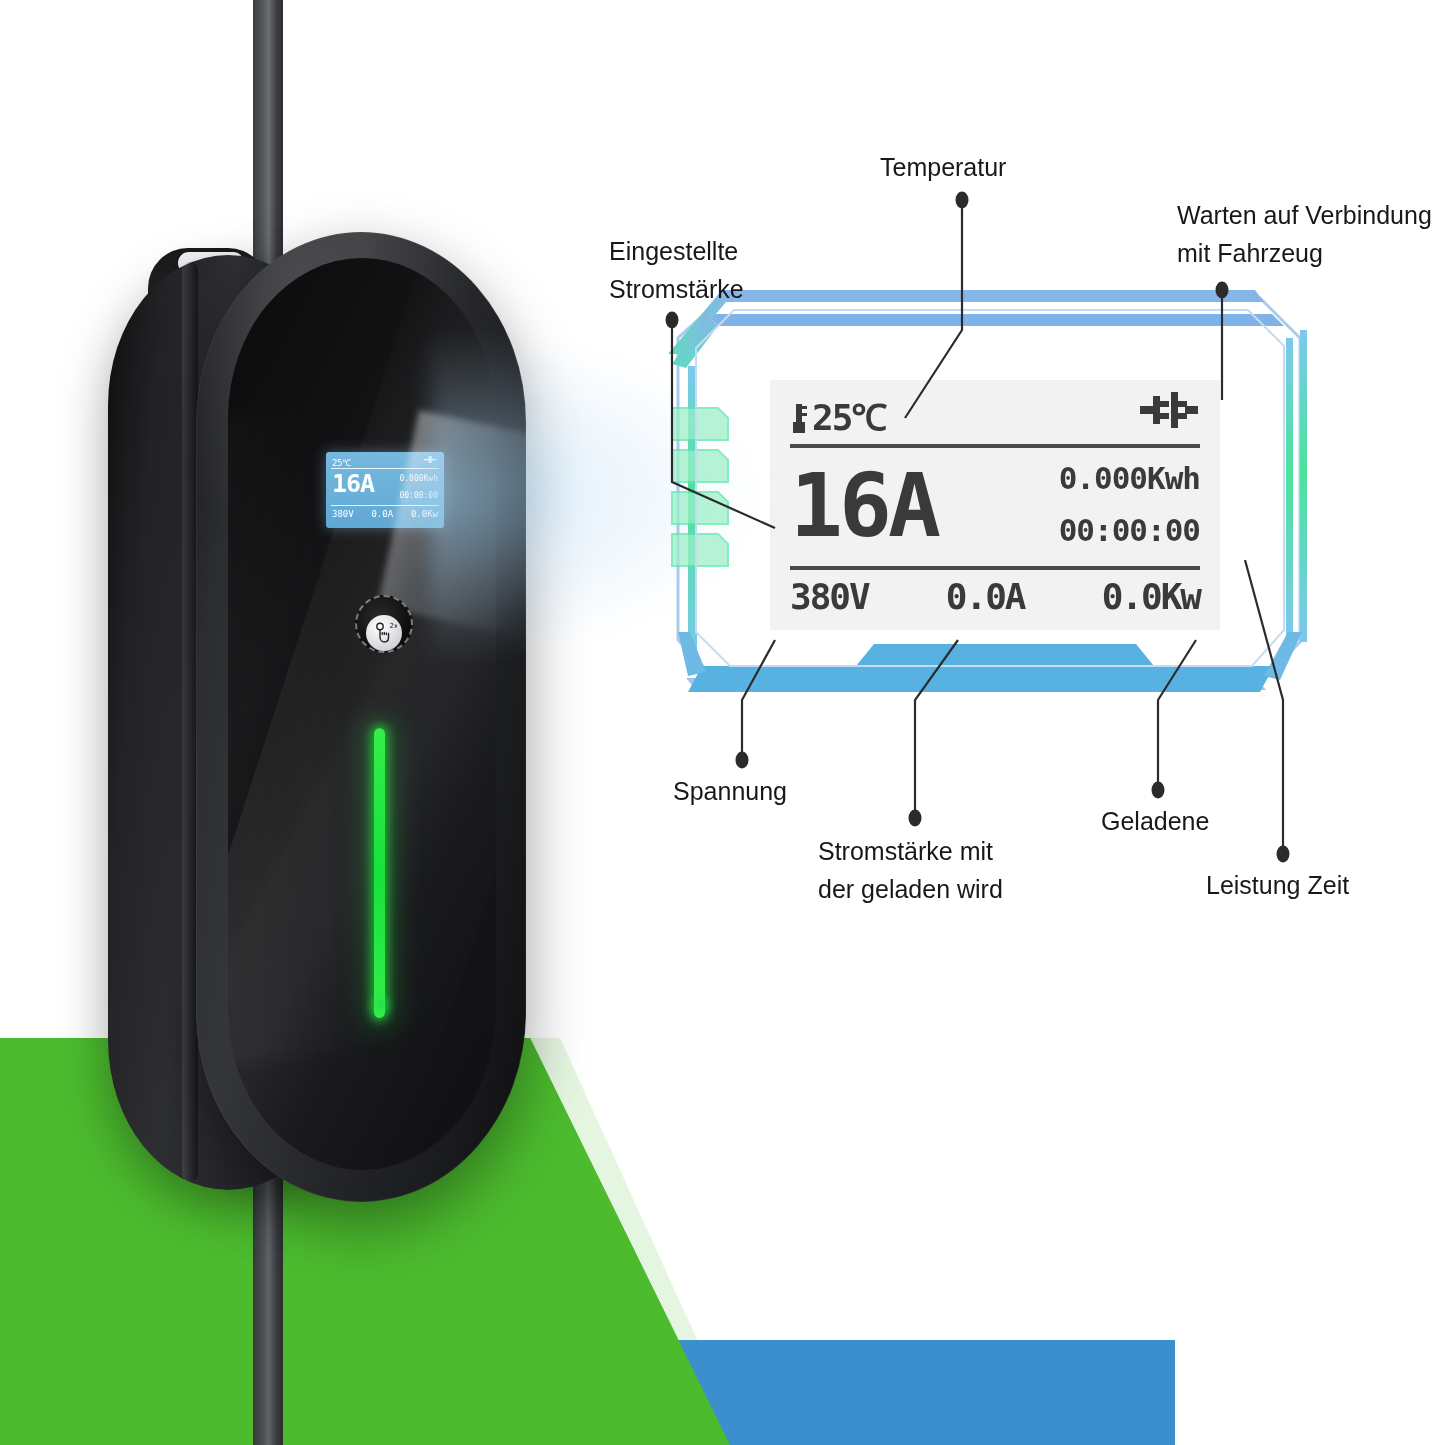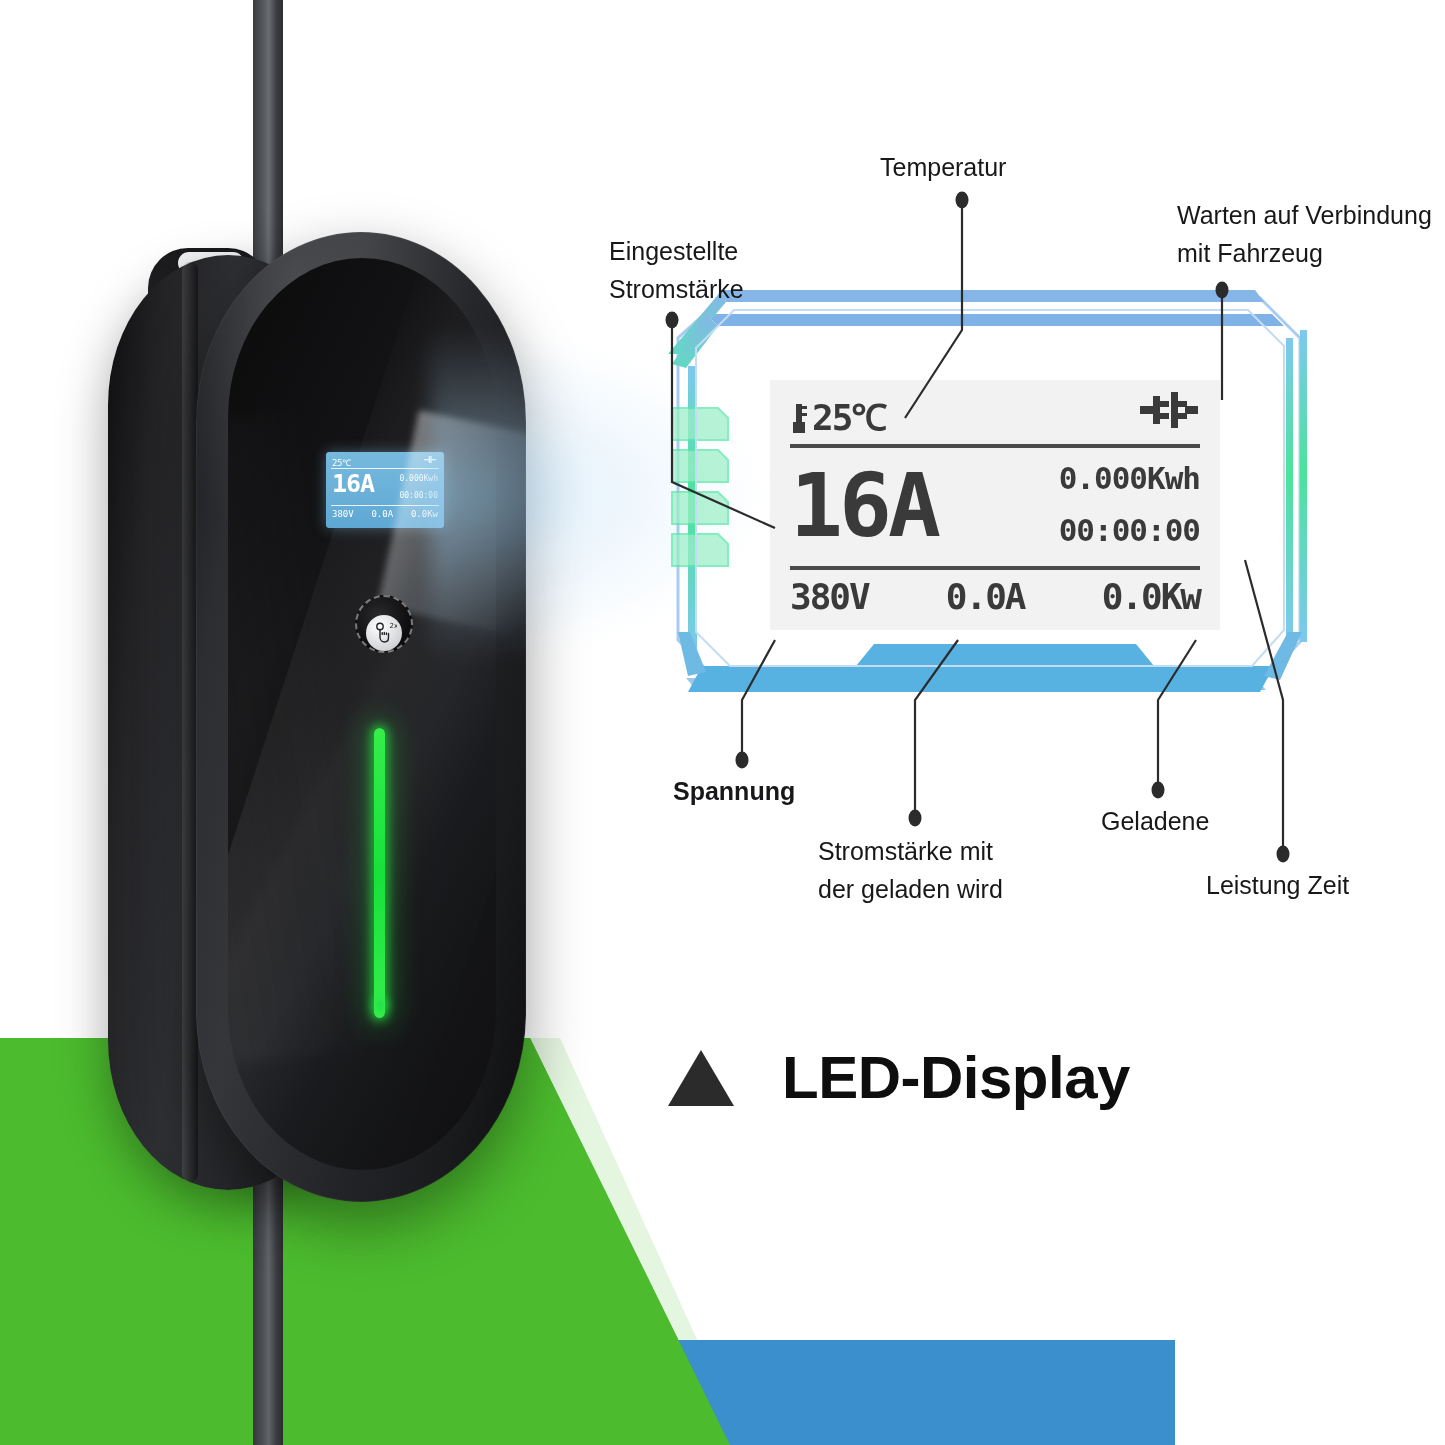--- a/index.html
+++ b/index.html
@@ -156,21 +156,21 @@
               font-size:36px;font-weight:700;letter-spacing:-2px;}
 
   
   .callouts-svg{position:absolute;left:0;top:0;width:1445px;height:1445px;pointer-events:none;}
   .lbl{position:absolute;font-family:"Liberation Sans", sans-serif;color:#18181a;
        font-size:25px;line-height:38px;white-space:pre-line;}
 
   .lbl-eingestellte{left:590px;top:232px;margin-left:19px;}
   .lbl-temperatur{left:880px;top:148px;}
   .lbl-warten{left:1129px;top:196px;margin-left:48px;}
-  .lbl-spannung{left:673px;top:772px;font-weight:bold;}
+  .lbl-spannung{left:673px;top:772px;}
   .lbl-strom{left:818px;top:832px;}
   .lbl-leistung{left:1101px;top:802px;}
   .lbl-geladen{left:1206px;top:866px;}
 
   
   .caption{position:absolute;left:668px;top:1043px;display:flex;align-items:center;gap:48px;}
   .tri{width:0;height:0;border-left:33px solid transparent;border-right:33px solid transparent;
        border-bottom:56px solid #2b2b2b;}
   .caption-text{font-size:60px;font-weight:700;color:#0e0e0e;letter-spacing:-.5px;
                 font-family:"Liberation Sans", sans-serif;}
@@ -343,18 +343,14 @@
 Stromstärke</div>
   <div class="lbl lbl-temperatur">Temperatur</div>
   <div class="lbl lbl-warten">Warten auf Verbindung
 mit Fahrzeug</div>
   <div class="lbl lbl-spannung">Spannung</div>
   <div class="lbl lbl-strom">Stromstärke mit
 der geladen wird</div>
   <div class="lbl lbl-leistung">Geladene</div>
   <div class="lbl lbl-geladen">Leistung Zeit</div>
 
-  <div class="caption">
-    <div class="tri"></div>
-    <div class="caption-text">LED-Display</div>
-  </div>
 
 </div>
 
 </body></html>

